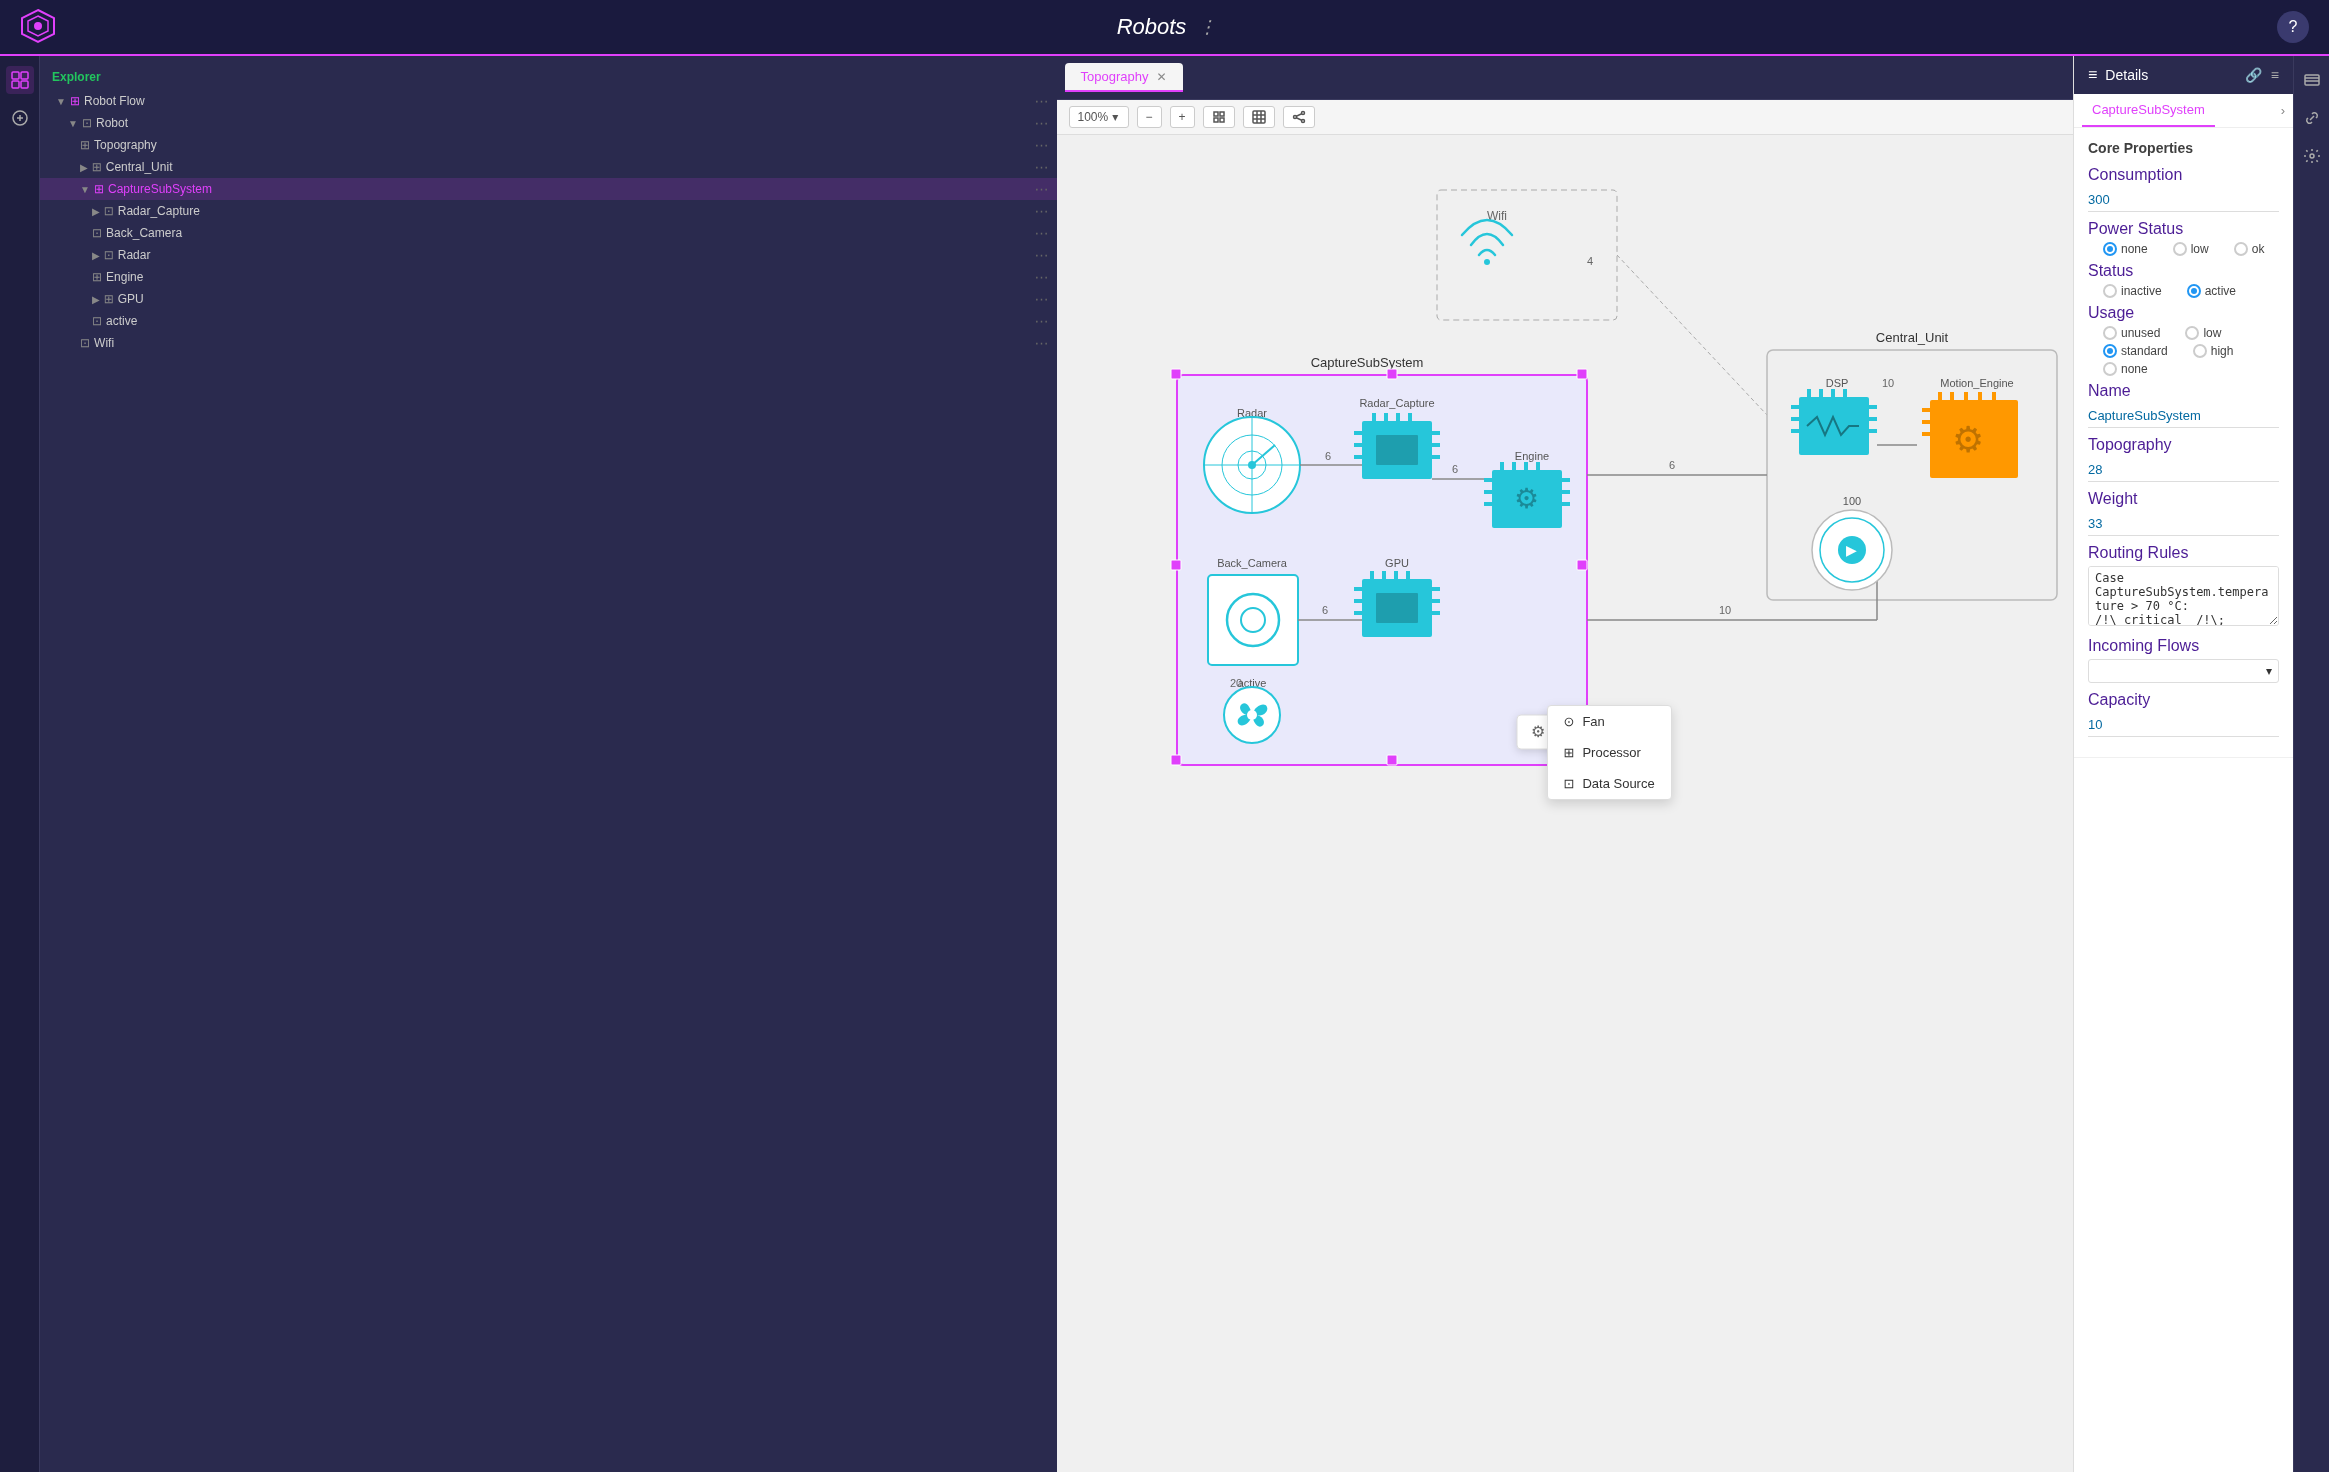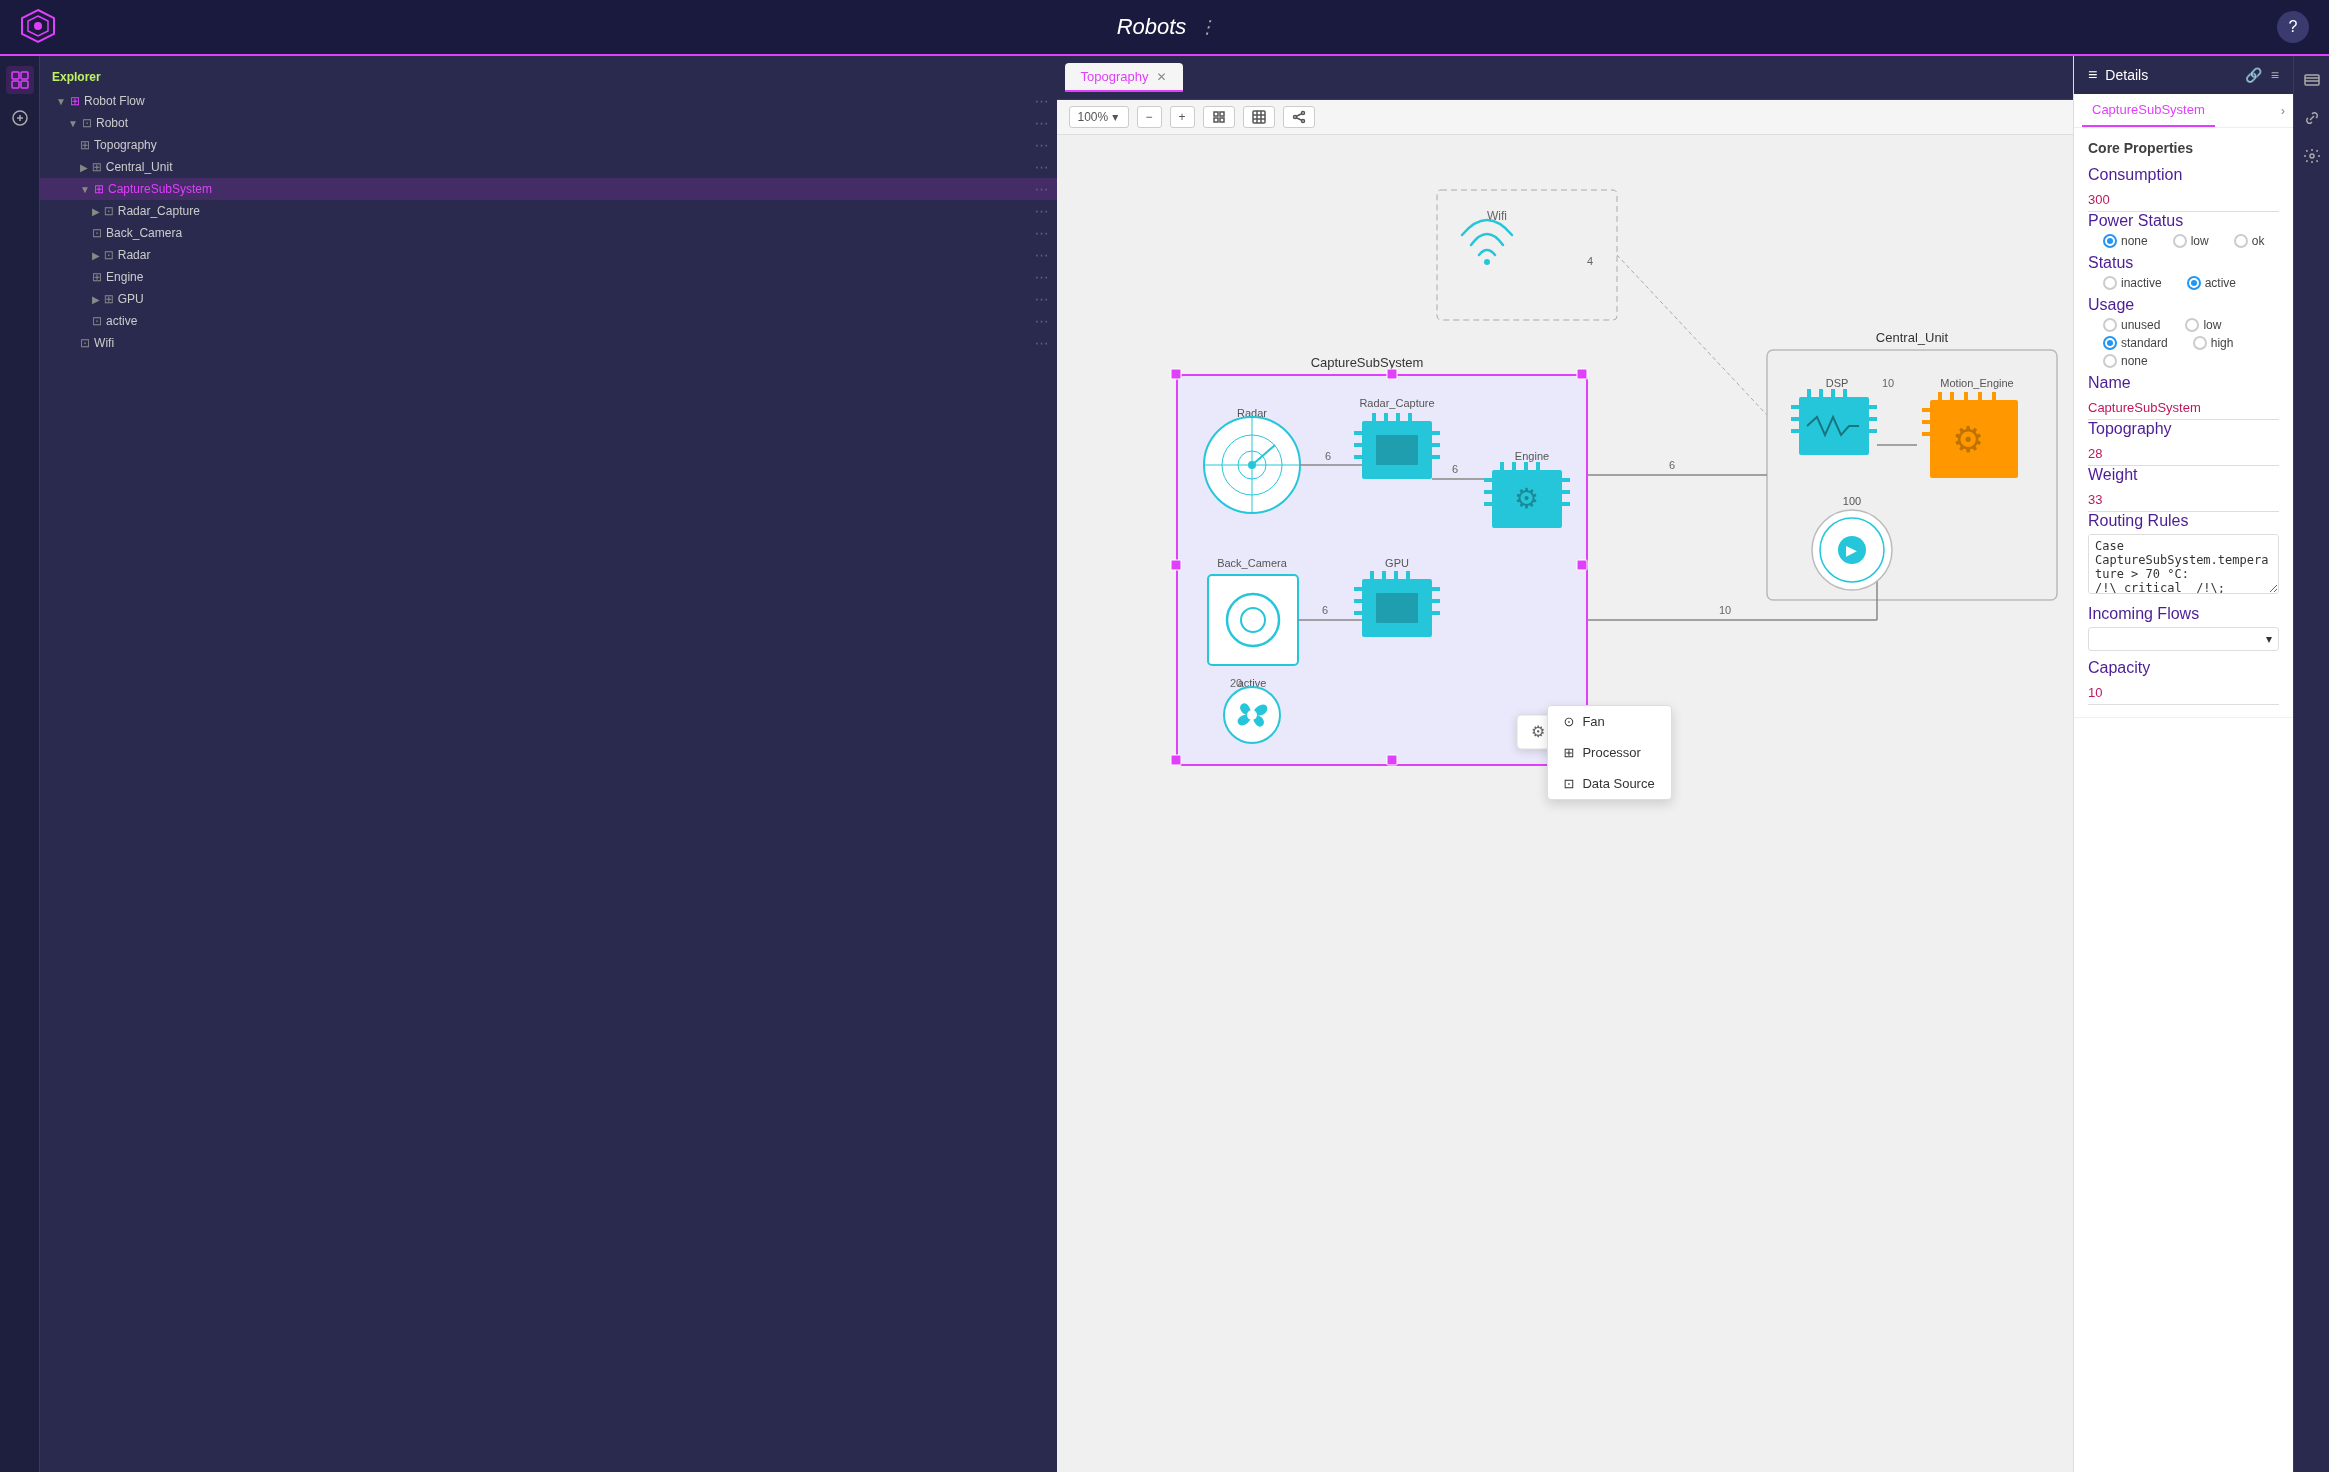--- a/index.html
+++ b/index.html
@@ -16,21 +16,21 @@
     .main-layout { display: flex; height: calc(1472px - 56px); }
     .sidebar-icons {
       width: 40px; background: #1e1e3e; border-right: 1px solid #3a3a5e;
       display: flex; flex-direction: column; align-items: center; padding-top: 10px; gap: 10px;
       flex-shrink: 0;
     }
     .sidebar-icon { width: 28px; height: 28px; display: flex; align-items: center; justify-content: center; color: #aaa; cursor: pointer; border-radius: 4px; }
     .sidebar-icon.active { color: #e040fb; background: rgba(224,64,251,0.15); }
     .sidebar-tree { flex: 1; padding: 8px 0; overflow-y: auto; background: #2a2a4e; }
 
-    .tree-header { padding: 6px 12px; color: #bef264; font-size: 12px; font-weight: 600; display: flex; align-items: flex-start; gap: 6px; }
+    .tree-header { padding: 6px 12px; color: #22c55e; font-size: 12px; font-weight: 600; display: flex; align-items: flex-start; gap: 6px; }
     .tree-item {
       padding: 3px 8px 3px 0; color: #ccc; font-size: 12px; cursor: pointer;
       display: flex; align-items: center; white-space: nowrap;
     }
     .tree-item.selected { background: rgba(224,64,251,0.15); color: #e040fb; }
     .tree-indent-1 { padding-left: 16px; }
     .tree-indent-2 { padding-left: 28px; }
     .tree-indent-3 { padding-left: 40px; }
     .tree-indent-4 { padding-left: 52px; }
     .tree-arrow { font-size: 10px; margin-right: 4px; color: #888; }
@@ -96,22 +96,22 @@
       padding: 0 8px; background: white; flex-shrink: 0;
     }
     .panel-tab { padding: 8px 10px; font-size: 13px; cursor: pointer; color: #888; }
     .panel-tab.active { color: #e040fb; border-bottom: 2px solid #e040fb; }
     .panel-tab-arrow { margin-left: auto; color: #888; cursor: pointer; }
 
     .panel-section { padding: 12px 14px; border-bottom: 1px solid #f0f0f0; }
     .panel-section-title { font-size: 14px; font-weight: 600; color: #404040; margin-bottom: 10px; }
     .panel-field-label { font-size: 16px; color: #4c1d95; margin-bottom: 4px; }
     .panel-field-value {
-      border-bottom: 1px solid #ddd; padding: 4px 0; font-size: 13px; color: #be185d;
-      margin-bottom: 0; min-height: 24px;
+      border-bottom: 1px solid #ddd; padding: 4px 0; font-size: 13px; color: #0369a1;
+      margin-bottom: 8px; min-height: 24px;
     }
 
     
     .radio-group { display: flex; align-items: center; gap: 10px; margin-bottom: 6px; flex-wrap: wrap; }
     .radio-item { display: flex; align-items: center; gap: 4px; font-size: 12px; color: #444; cursor: pointer; padding-left: 15px; }
     .radio-circle {
       width: 14px; height: 14px; border-radius: 50%; border: 2px solid #ccc;
       display: flex; align-items: center; justify-content: center; flex-shrink: 0;
     }
     .radio-circle.checked-blue { border-color: #2196f3; }

